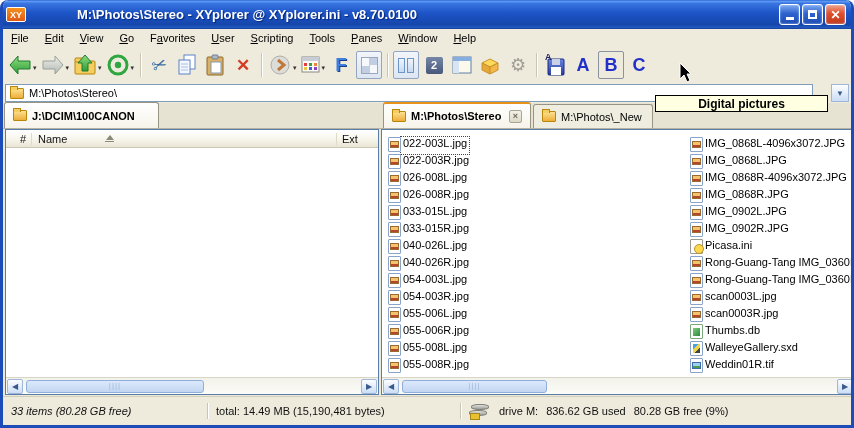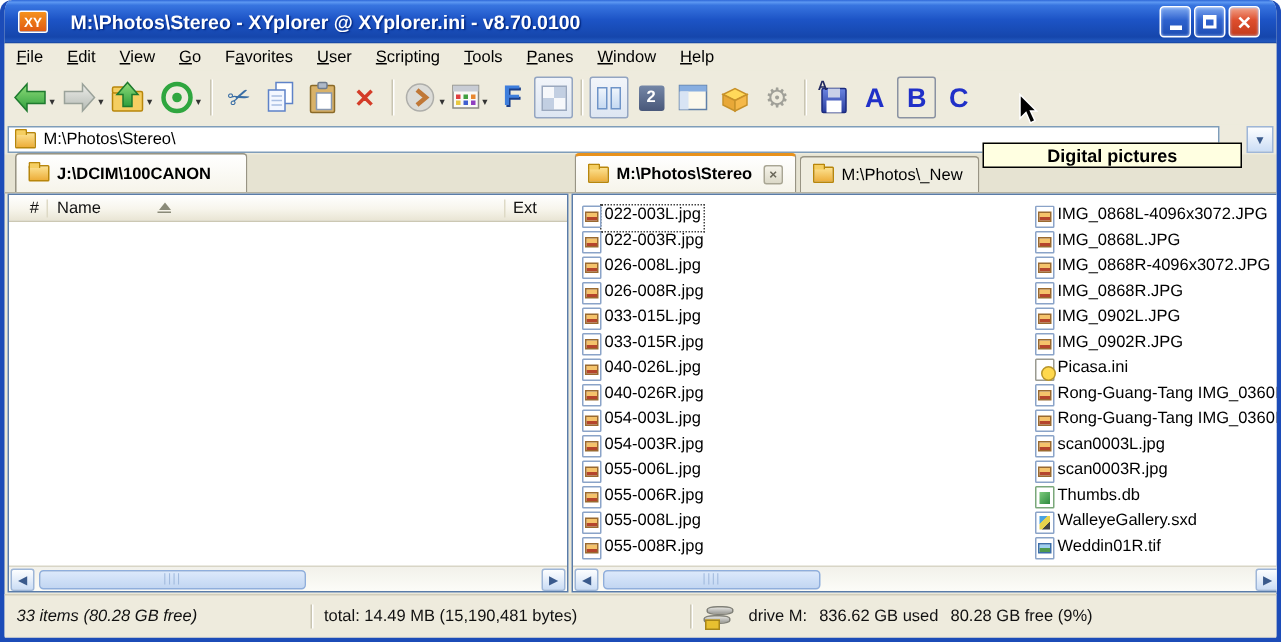--- a/index.html
+++ b/index.html
@@ -4,21 +4,21 @@
 <style>
   * { margin:0; padding:0; box-sizing:border-box; }
   html,body { width:854px; height:428px; font-family:"Liberation Sans", sans-serif; }
   #app { position:relative; width:854px; height:428px; background:#ECE9D8;
          border-left:3px solid #1C4CB8; border-right:3px solid #1C4CB8; border-bottom:3px solid #1C4CB8;
          border-radius:8px 8px 0 0; overflow:hidden; }
 
   
   #titlebar { position:absolute; left:-3px; top:0; width:854px; height:29px;
     background:linear-gradient(180deg,#2E67D8 0%,#5D98F2 5%,#3875E0 12%,#1D54C6 45%,#1546AC 85%,#2258BE 95%,#123E96 100%);
-    border-radius:8px 8px 0 0; display:flex; align-items:center; padding:0 12px; }
+    border-radius:8px 8px 0 0; display:flex; align-items:center; padding:0 6px;gap:36px; }
   #logo { width:20px; height:15px; background:linear-gradient(180deg,#F5921E,#E05A12); border:1px solid #FFF;
     color:#FFF; font-size:9px; font-weight:bold; display:flex; align-items:center; justify-content:center; border-radius:2px; }
   #title-text { color:#FFF; font-weight:bold; font-size:13px; margin-left:15px; text-shadow:1px 1px 1px #00257E; white-space:nowrap; }
   #win-controls { margin-left:auto; display:flex; gap:2px; padding-right:2px; }
   .win-btn { width:21px; height:21px; border-radius:3px; border:1px solid #FFF; display:flex; align-items:center; justify-content:center;
     background:linear-gradient(180deg,#7DA8F0,#2E62CE 45%,#1E4DB4); box-shadow:inset 0 0 2px #BFD6FF; }
   .win-btn.close { background:linear-gradient(180deg,#F2A38A,#DE4E2D 45%,#C23A1C); color:#FFF; font-weight:bold; font-size:12px; }
   .glyph-min { width:8px; height:3px; background:#FFF; margin-top:8px; }
   .glyph-max { width:9px; height:9px; border:2px solid #FFF; border-top-width:3px; }
 
@@ -53,21 +53,21 @@
   #addr-drop { width:18px; height:18px; border:1px solid #9EB6D8; background:linear-gradient(180deg,#FDFEFF,#CBDDF5); color:#3A5A8C;
     font-size:8px; display:flex; align-items:center; justify-content:center; }
   .folder-ico { width:14px; height:11px; position:relative; background:linear-gradient(180deg,#FCE190,#EDAE3A); border:1px solid #B8860B; border-radius:1px; flex:none; }
   .folder-ico::before { content:""; position:absolute; left:-1px; top:-3px; width:6px; height:3px; background:#F5CE61; border:1px solid #B8860B; border-bottom:none; border-radius:1px 1px 0 0; }
 
   
   #tabstrip { position:absolute; left:0; top:103px; width:848px; height:26px; background:#E6E3D2; border-bottom:1px solid #B6B2A0; }
   .tab { position:absolute; bottom:0; height:24px; display:flex; align-items:center; gap:5px; font-size:11px; padding:0 8px;
     border:1px solid #989484; border-bottom:none; border-radius:3px 3px 0 0; background:#EFEDE0; }
   .tab.active { background:linear-gradient(180deg,#FFFFFF,#F6F4EA); font-weight:bold; height:26px; }
-  #tab-left { left:7px; width:155px; }
+  #tab-left { left:1px; width:155px; }
   #tab-r1 { left:380px; width:148px; border-top:2px solid #E8921C; }
   #tab-r2 { left:530px; width:120px; }
   .tab-close { width:13px; height:13px; margin-left:auto; background:linear-gradient(180deg,#F4F2E8,#DCD9C8); border:1px solid #A9A694;
     font-size:9px; color:#6A675A; display:flex; align-items:center; justify-content:center; border-radius:2px; }
 
   
   .pane { position:absolute; top:129px; height:266px; background:#FFF; border:1px solid #5A7CA8; }
   #pane-left { left:2px; width:374px; }
   #pane-right { left:378px; width:474px; }
   .lp-header { height:18px; display:flex; align-items:center; font-size:11px; color:#111;

